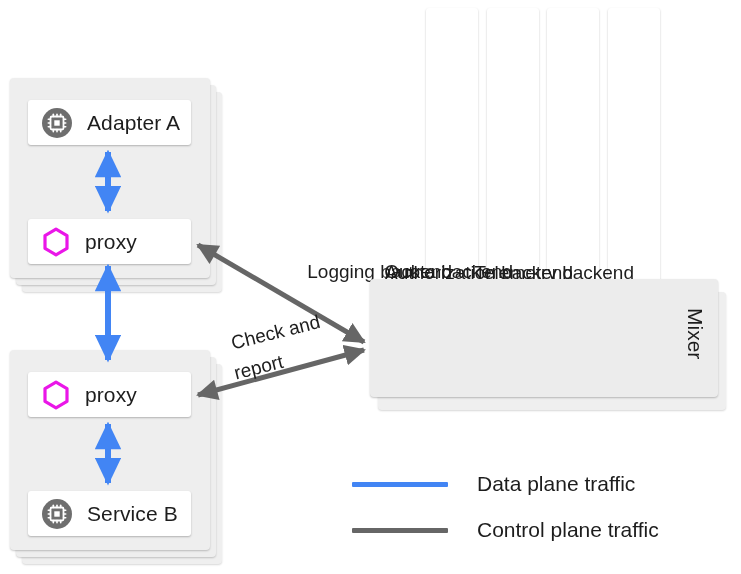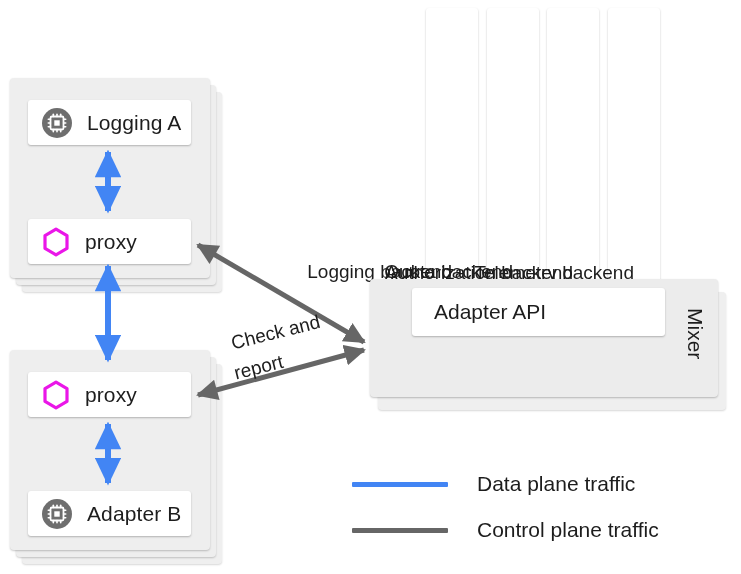--- a/index.html
+++ b/index.html
@@ -163,21 +163,21 @@
           <line x1="17" y1="23.6" x2="17" y2="25.7"></line>
           <line x1="20.7" y1="23.6" x2="20.7" y2="25.7"></line>
           <line x1="8.3" y1="13.3" x2="10.4" y2="13.3"></line>
           <line x1="8.3" y1="17" x2="10.4" y2="17"></line>
           <line x1="8.3" y1="20.7" x2="10.4" y2="20.7"></line>
           <line x1="23.6" y1="13.3" x2="25.7" y2="13.3"></line>
           <line x1="23.6" y1="17" x2="25.7" y2="17"></line>
           <line x1="23.6" y1="20.7" x2="25.7" y2="20.7"></line>
         </g>
       </svg>
-      <span class="node-label">Logging A</span>
+      <span class="node-label">Adapter A</span>
     </div>
 
     <div class="node" style="left:18px; top:141px; width:163px; height:45px;">
       <svg class="hex-icon" viewBox="0 0 32 32">
         <polygon points="16,3.2 27,9.6 27,22.4 16,28.8 5,22.4 5,9.6" fill="none" stroke="#EA16E8" stroke-width="3.2" stroke-linejoin="round"></polygon>
       </svg>
       <span class="node-label">proxy</span>
     </div>
   </div>
 
@@ -205,21 +205,21 @@
           <line x1="17" y1="23.6" x2="17" y2="25.7"></line>
           <line x1="20.7" y1="23.6" x2="20.7" y2="25.7"></line>
           <line x1="8.3" y1="13.3" x2="10.4" y2="13.3"></line>
           <line x1="8.3" y1="17" x2="10.4" y2="17"></line>
           <line x1="8.3" y1="20.7" x2="10.4" y2="20.7"></line>
           <line x1="23.6" y1="13.3" x2="25.7" y2="13.3"></line>
           <line x1="23.6" y1="17" x2="25.7" y2="17"></line>
           <line x1="23.6" y1="20.7" x2="25.7" y2="20.7"></line>
         </g>
       </svg>
-      <span class="node-label">Adapter B</span>
+      <span class="node-label">Service B</span>
     </div>
   </div>
 
   <div class="backend-col" style="left:426px; top:8px; width:52px; height:290px;">
     <div class="vlabel-wrap">
         <span class="vlabel">Logging backend</span>
       </div>
   </div>
   <div class="backend-col" style="left:487px; top:8px; width:52px; height:290px;">
     <div class="vlabel-wrap">
@@ -233,23 +233,20 @@
   </div>
   <div class="backend-col" style="left:608px; top:8px; width:52px; height:290px;">
     <div class="vlabel-wrap">
         <span class="vlabel">Telemetry backend</span>
       </div>
   </div>
 
   <div class="mixer-shadow" style="left:378px; top:292px; width:348px; height:118px;"></div>
   <div class="mixer" style="left:370px; top:279px; width:348px; height:118px;">
     <span class="mixer-label" style="right:12px; top:29px;">Mixer</span>
-  </div>
-  <div class="adapter-api" style="left:412px; top:288px; width:253px; height:48px;">
-    <span>Adapter API</span>
   </div>
 
   <svg id="arrows">
     <defs>
       <marker id="blue-head" markerWidth="5" markerHeight="4.4" refX="4.2" refY="2.2" orient="auto" markerUnits="strokeWidth">
         <path d="M0,0 L0,4.4 L4.6,2.2 z" fill="#4285F4"></path>
       </marker>
       <marker id="blue-tail" markerWidth="5" markerHeight="4.4" refX="0.4" refY="2.2" orient="auto" markerUnits="strokeWidth">
         <path d="M4.6,0 L4.6,4.4 L0,2.2 z" fill="#4285F4"></path>
       </marker>

